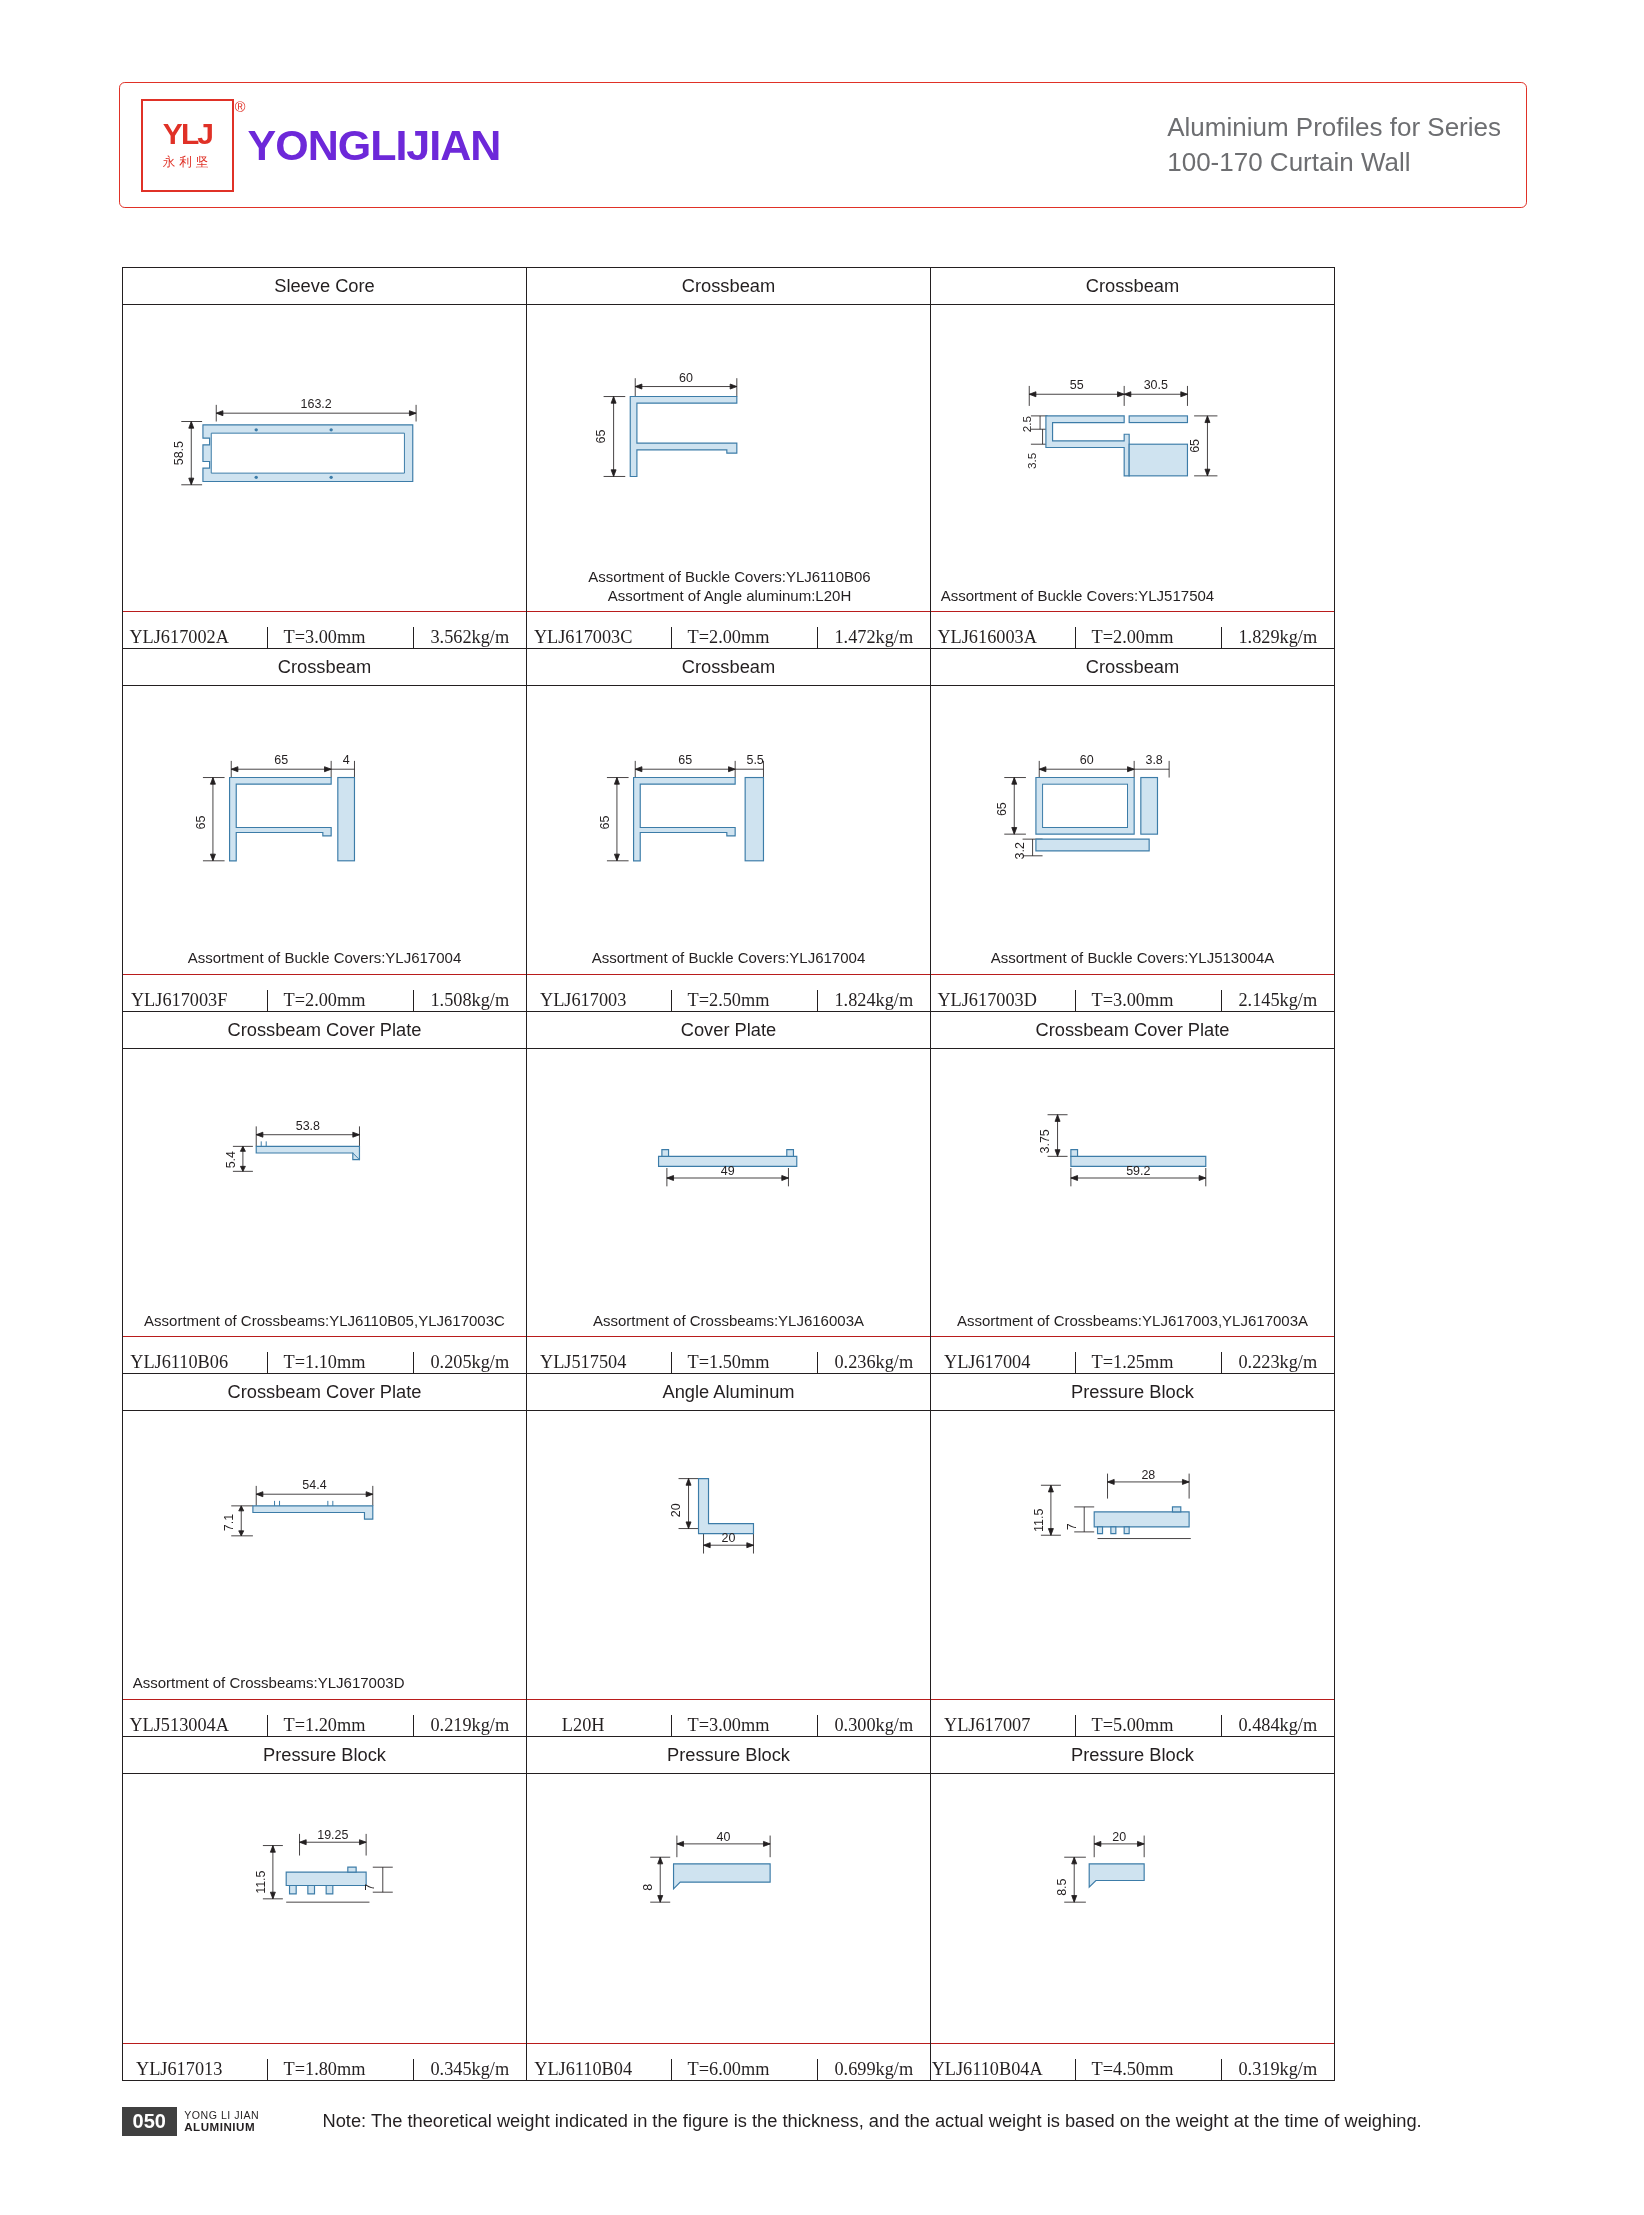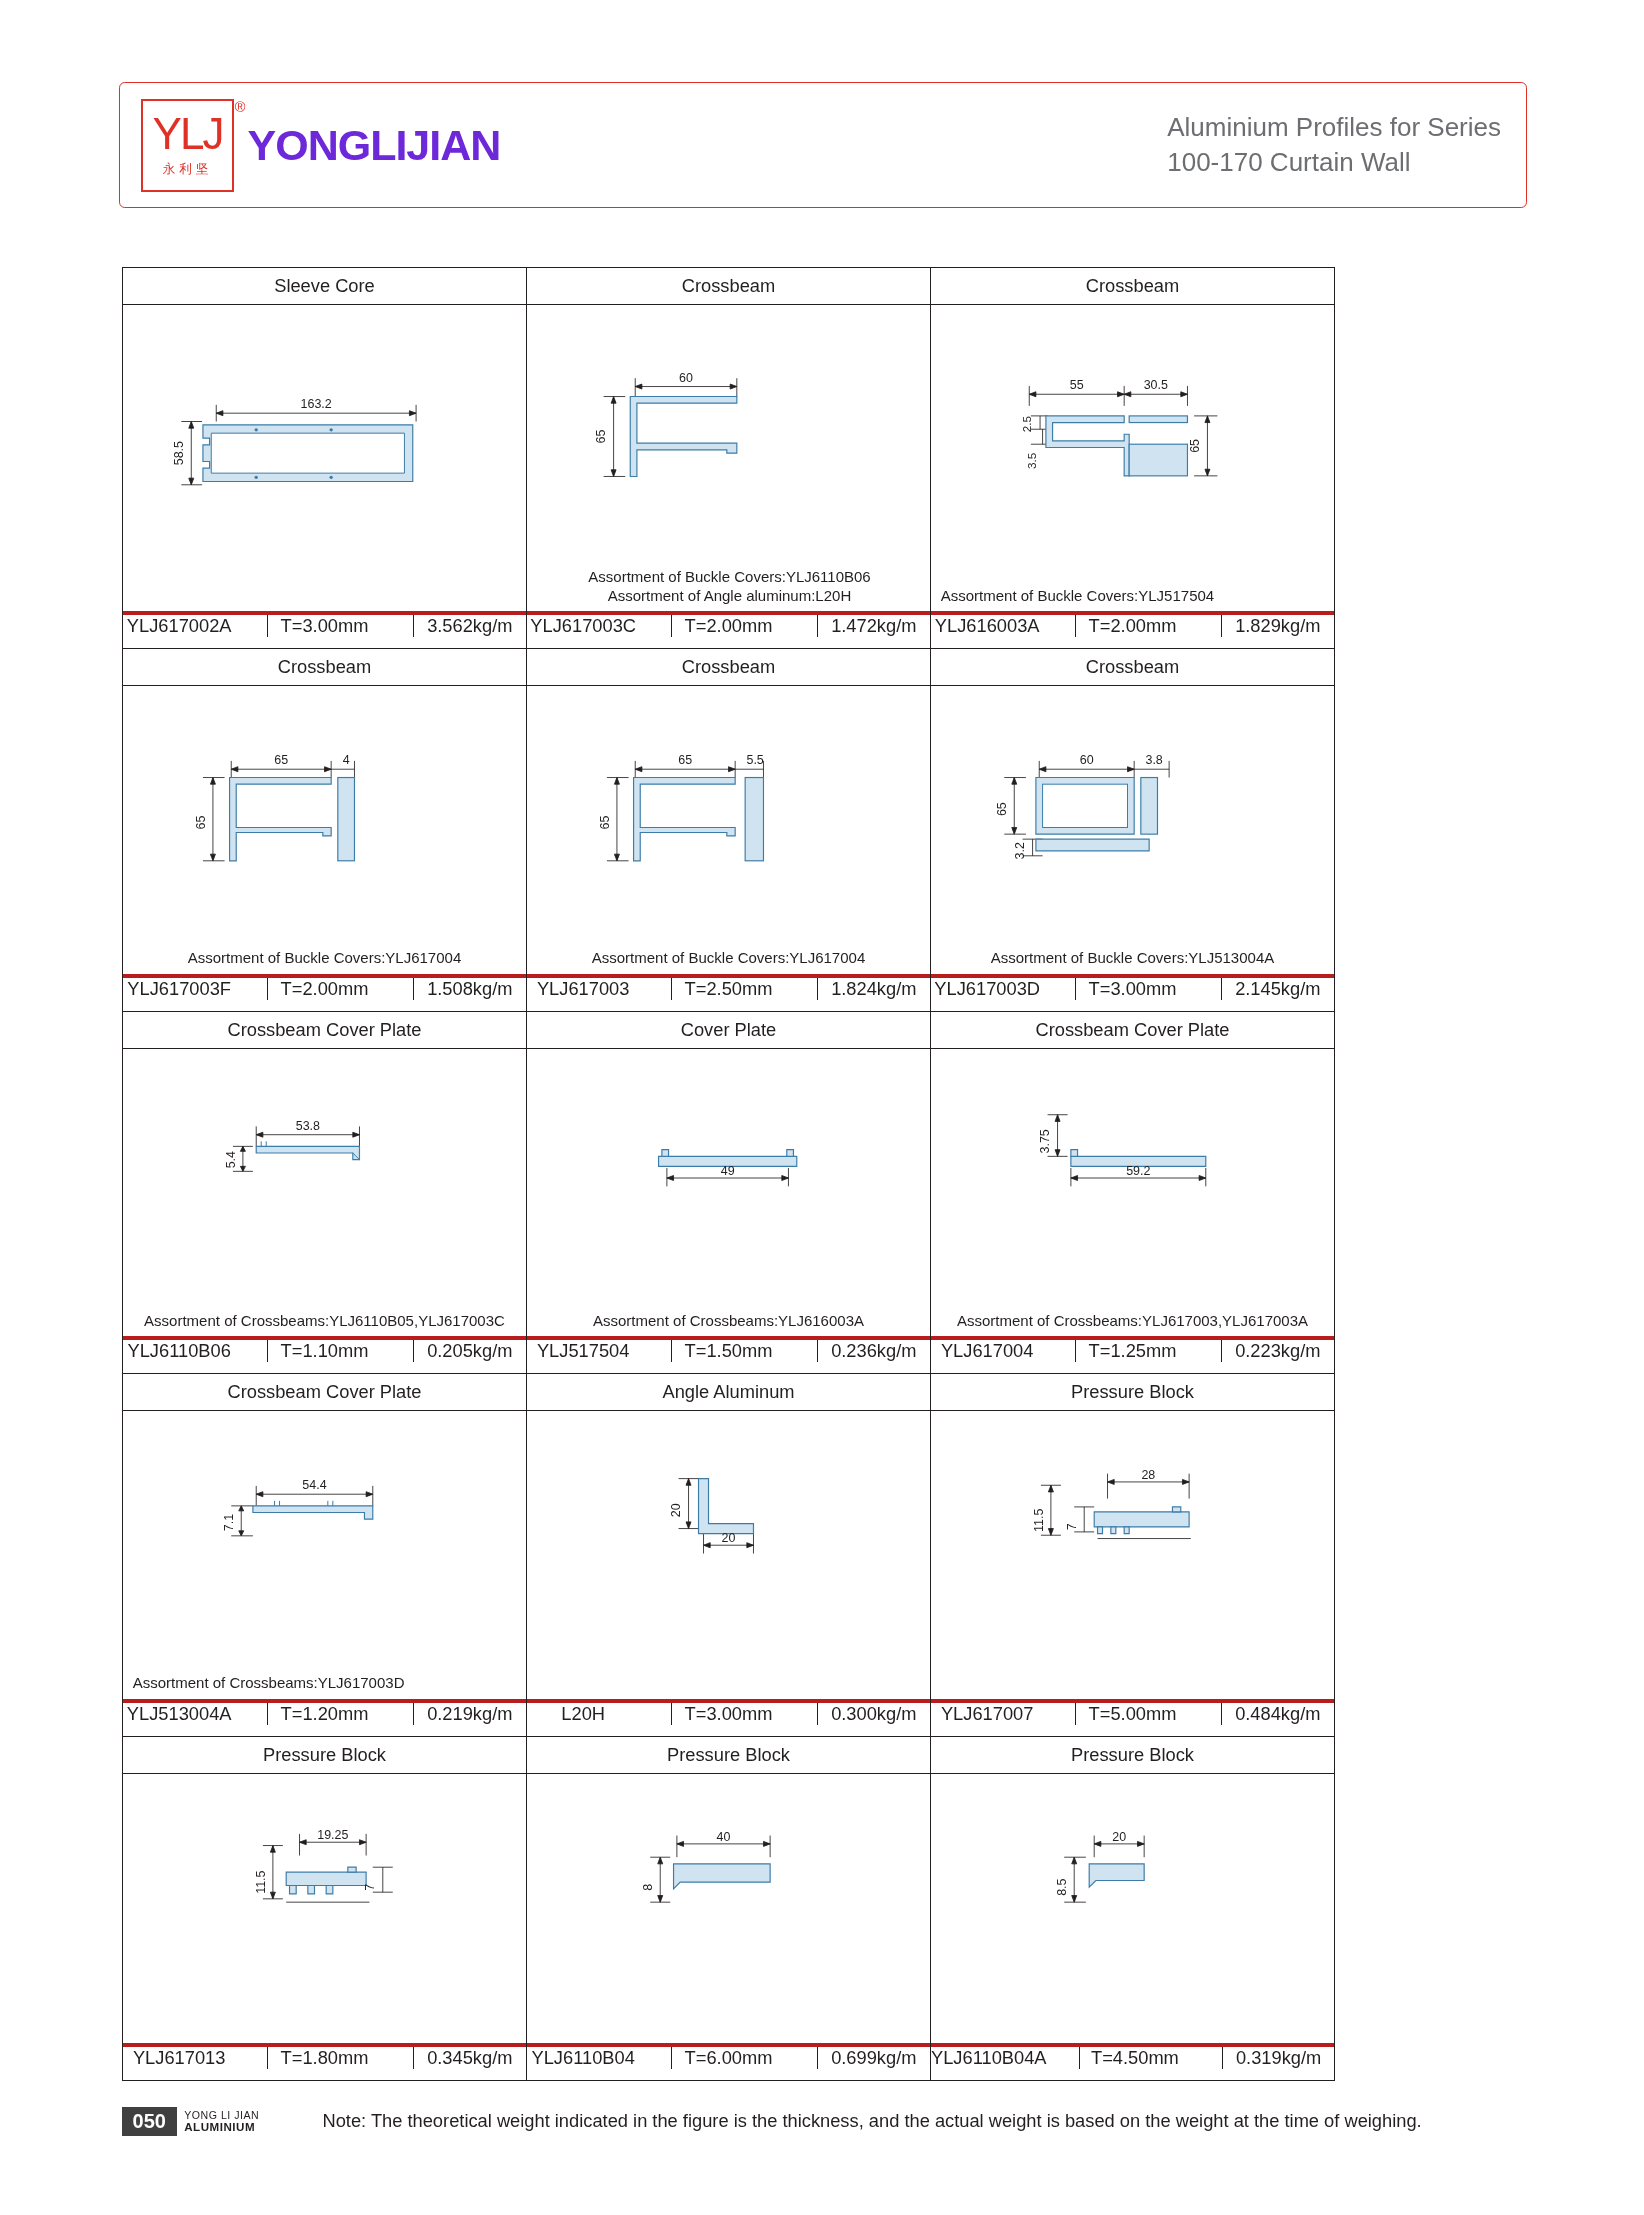--- a/index.html
+++ b/index.html
@@ -27,21 +27,21 @@
   }
   .brand { display: flex; align-items: center; gap: 13.5px; }
   .logo-mark {
     width: 93px; height: 93px;
     border: 2.9px solid #e03127;
     display: flex; flex-direction: column;
     align-items: center; justify-content: center;
     position: relative;
   }
   .logo-mark .glyph {
-    font-size: 44px; color: #e03127; font-weight: normal;
+    font-size: 30px; color: #e03127; font-weight: bold;
     line-height: 1; letter-spacing: -1.9px;
   }
   .logo-mark .cn {
     font-size: 12.6px; color: #e03127; letter-spacing: 3.9px;
     margin-top: 4.8px;
   }
   .reg {
     position: absolute; right: -13.5px; top: -1.9px;
     font-size: 14.5px; color: #e03127;
   }
@@ -86,24 +86,25 @@
     font-size: 15px;
     padding: 0 5.8px 5.8px 5.8px;
     text-align: center;
     line-height: 1.25;
     flex-direction: column;
   }
   .cell-note.left { text-align: left; padding-left: 9.7px; }
   .cell-note.split { display: flex; justify-content: space-between; padding: 0 7.7px 5.8px 9.7px; }
   .spec {
     height: 37px;
-    border-top: 4px solid #b91c1c;
+    border-top: 1px solid #b91c1c;
     display: flex;
-    align-items: flex-start;
+    align-items: flex-end;
     font-size: 18.3px;
+    font-family: Liberation Serif, serif;
   }
   .spec div {
     display: flex; align-items: center; justify-content: center;
     flex: 1;
   }
   .spec div + div { border-left: 1px solid #231f20; margin-left: 32px; }
 
   
   .draw { position: absolute; inset: 0; }
   .draw svg { width: 100%; height: 100%; display: block; }

